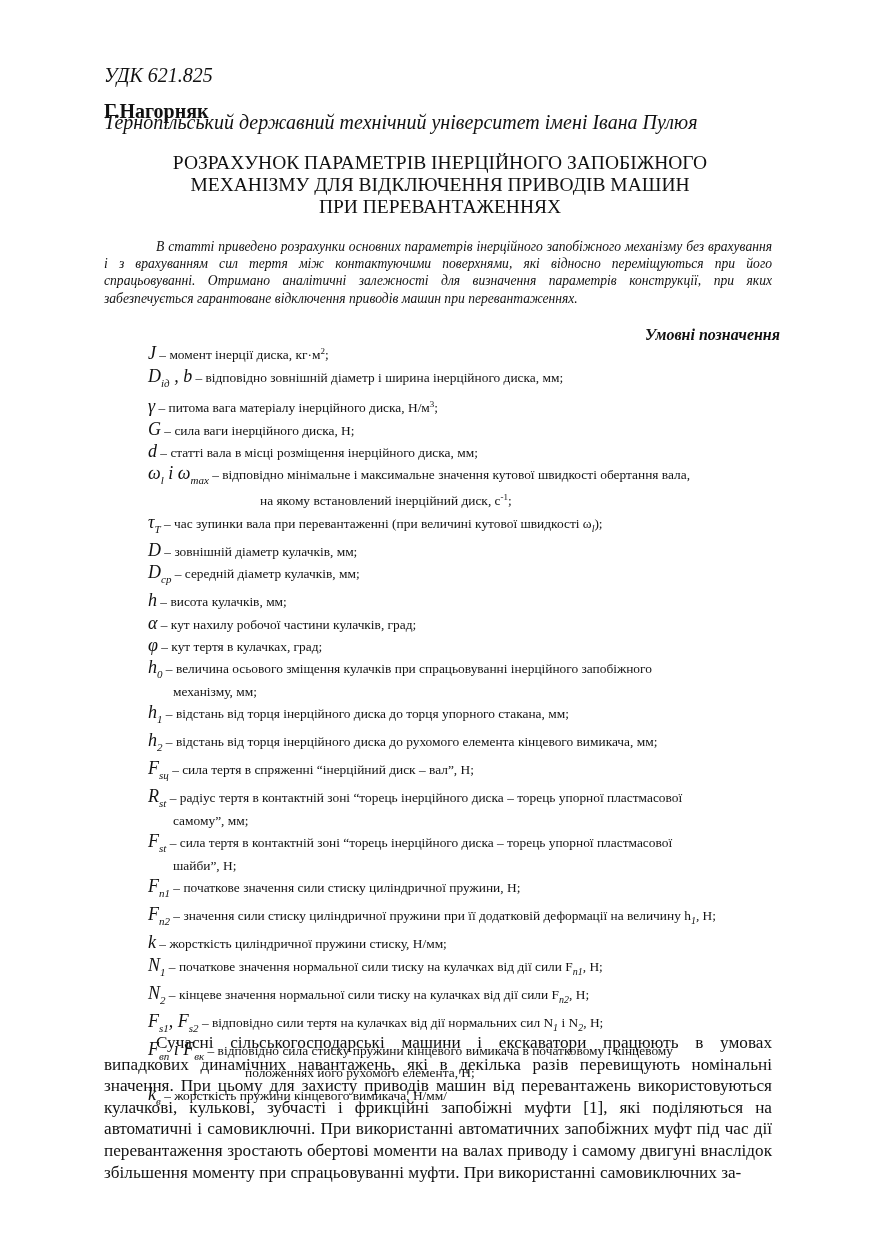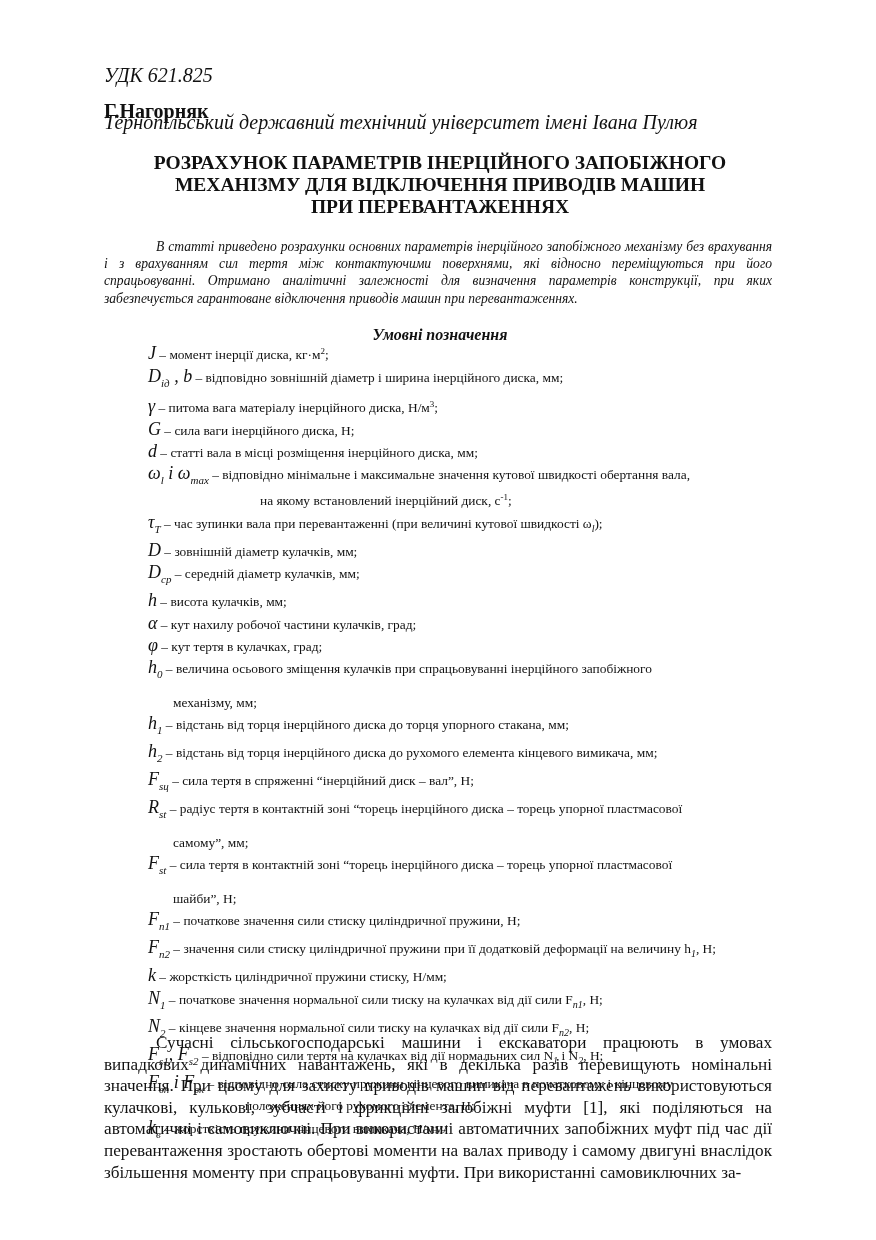--- a/index.html
+++ b/index.html
@@ -2,33 +2,33 @@
 <html><head>
 <meta charset="utf-8">
 <style>
   html, body { margin: 0; padding: 0; background: #ffffff; }
   body { width: 876px; height: 1240px; position: relative; overflow: hidden;
          font-family: "Liberation Serif", serif; color: #111; }
   .abs { position: absolute; }
   .udk { left: 104px; top: 64px; font-size: 20px; font-style: italic; }
   .author { left: 104px; top: 100px; font-size: 20px; font-weight: bold; }
   .affil { left: 104px; top: 111px; font-size: 20px; font-style: italic; }
-  .title { left: 100px; width: 680px; top: 152px; font-size: 19.5px; font-weight: bold;
+  .title { left: 100px; width: 680px; top: 152px; font-size: 19.5px; font-weight: normal;
            text-align: center; line-height: 22px; }
   .abstract { left: 104px; width: 668px; top: 238px; font-size: 13.6px; font-style: italic;
               line-height: 17.2px; text-align: justify; }
   .abstract .indent { display: inline-block; width: 52px; }
   .nota-head { left: 100px; width: 680px; top: 326px; font-size: 16px; font-weight: bold;
-               font-style: italic; text-align: center; }
+               font-style: italic; text-align: right; }
   .nota-list { left: 148px; width: 624px; top: 343px; font-size: 13.4px; }
   .nota-item { line-height: 17px; margin-bottom: 4.4px; text-align: justify; }
   .nota-item .sym { font-family: "Liberation Serif", serif; font-style: italic; font-size: 18px; }
   .nota-item .sym sub { font-size: 11px; }
   .nota-item .cont { display: block; }
-  .c1 { padding-left: 25px; margin-top: 11px; }
+  .c1 { padding-left: 25px; }
   .c2 { padding-left: 97px; }
   .c3 { padding-left: 112px; }
   .body-text { left: 104px; width: 668px; top: 1000px; font-size: 17.2px; line-height: 21.6px;
                text-align: justify; margin-top: 32px; }
   .body-text .indent { display: inline-block; width: 52px; }
   sup { font-size: 9px; }
   sub { font-size: 10px; }
 </style>
 </head>
 <body>

